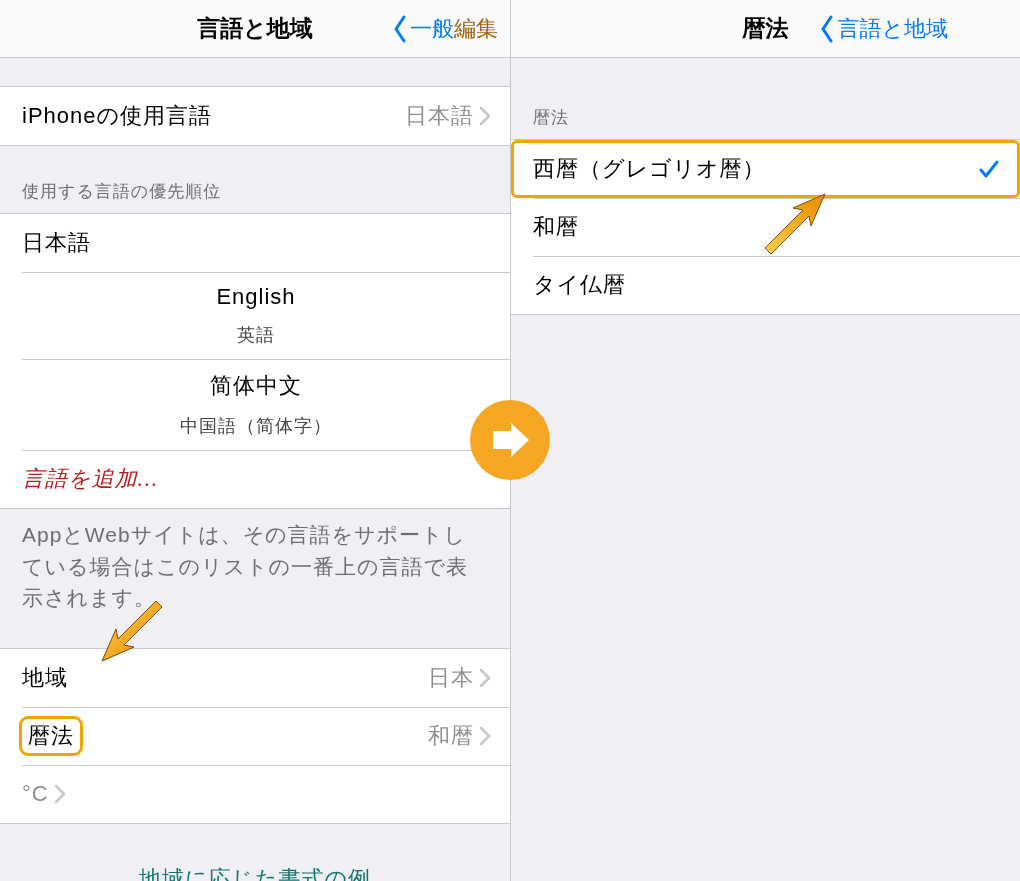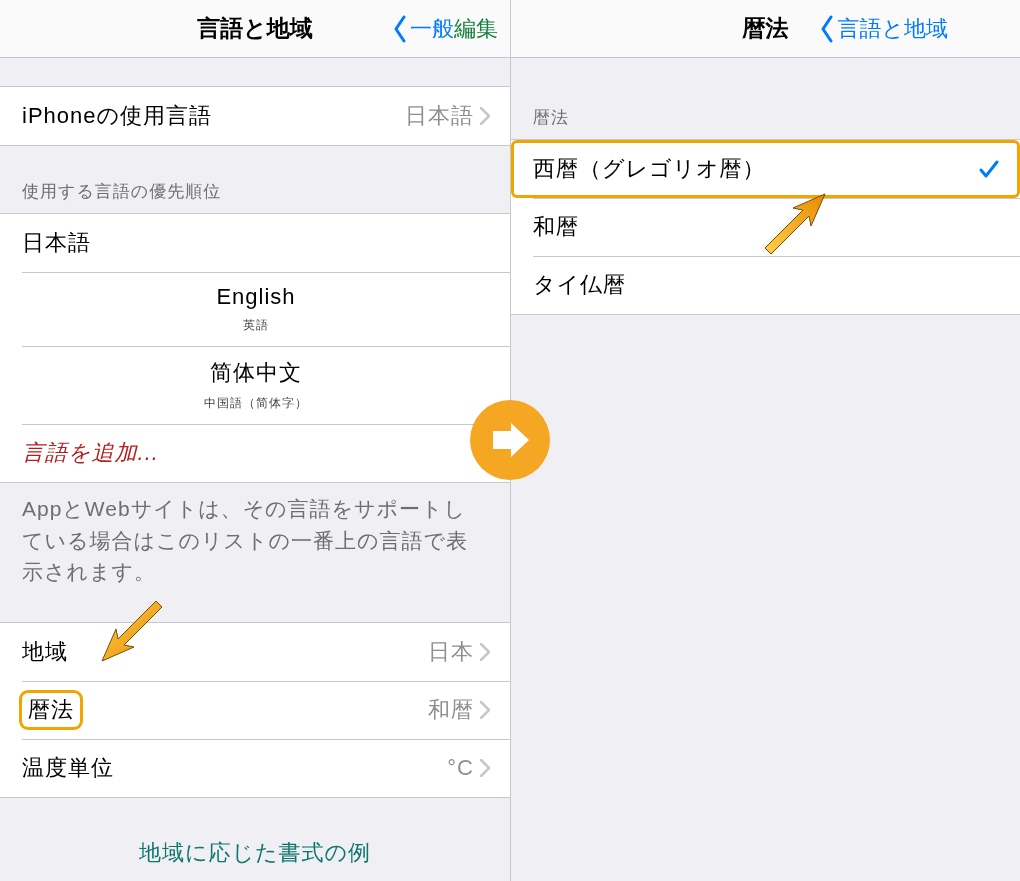--- a/index.html
+++ b/index.html
@@ -14,42 +14,42 @@
 
     
     .nav { height:58px; background:#fafafa; border-bottom:1px solid #c8c7cc;
            display:flex; align-items:center; justify-content:flex-end;
            padding:0 12px; position:relative; }
     .nav-title { position:absolute; left:50%; transform:translateX(-50%);
                  font-size:23px; font-weight:700; color:#000; }
     .nav-back { display:flex; align-items:center; font-size:22px;
                 color:#007aff; cursor:pointer; }
     .nav-back svg { width:16px; height:28px; margin-right:2px; }
-    .nav-edit { color:#15803d; font-size:22px; cursor:pointer; }
+    .nav-edit { color:#a16207; font-size:22px; cursor:pointer; }
 
     .scroll { flex:1; overflow-y:auto; }
 
     
     .group { margin-top:34px; }
     .group.first { margin-top:28px; }
     .g-header { color:#6d6d72; font-size:17px;
                 padding:0 22px 10px; letter-spacing:1px; }
     .g-footer { color:#6d6d72; font-size:21px;
                 padding:10px 22px 0; line-height:1.5; letter-spacing:1px; }
     .cells { background:#fff;
              border-top:1px solid #c8c7cc; border-bottom:1px solid #c8c7cc; }
     .cell { display:flex; align-items:center;
             min-height:58px; padding:12px 20px 12px 22px; position:relative; }
     .cell + .cell::before {
       content:""; position:absolute; top:0; left:22px; right:0;
       height:1px; background:#c8c7cc;
     }
     .cell .label { font-size:22px; color:#000; flex:1; letter-spacing:1px; }
     .cell .label.link { color:#b91c1c;font-style:italic; }
-    .cell .sub   { font-size:12px; color:#444; margin-top:7px; letter-spacing:1px; }
+    .cell .sub   { font-size:18px; color:#444; margin-top:13px; letter-spacing:1px; }
     .cell .value { font-size:22px; color:#8e8e93; margin-right:6px; letter-spacing:1px; }
     .cell .chev  { color:#c7c7cc; }
     .cell .chev svg { width:10px; height:18px; display:block; }
     .cell .check { color:#007aff; }
     .cell .check svg { width:22px; height:22px; display:block; }
     .cell.stack { flex-direction:column; align-items:center; }
 
     
     .hl { box-shadow:0 0 0 3px #f0a500; border-radius:6px; position:relative; z-index:2; }
     .hl-row { box-shadow:inset 0 0 0 3px #f0a500; border-radius:6px; }
@@ -138,21 +138,20 @@
           </div>
           <div style="flex:1"></div>
           <div class="value">和暦</div>
           <div class="chev">
             <svg viewBox="0 0 10 18">
                 <polyline points="1,1 9,9 1,17" fill="none" stroke="#c7c7cc" stroke-width="2.5" stroke-linecap="round" stroke-linejoin="round"></polyline>
               </svg>
           </div>
         </div>
         <div class="cell">
-          <div class="label">温度単位</div>
           <div class="value">°C</div>
           <div class="chev">
             <svg viewBox="0 0 10 18">
                 <polyline points="1,1 9,9 1,17" fill="none" stroke="#c7c7cc" stroke-width="2.5" stroke-linecap="round" stroke-linejoin="round"></polyline>
               </svg>
           </div>
         </div>
       </div>
     </div>
 

